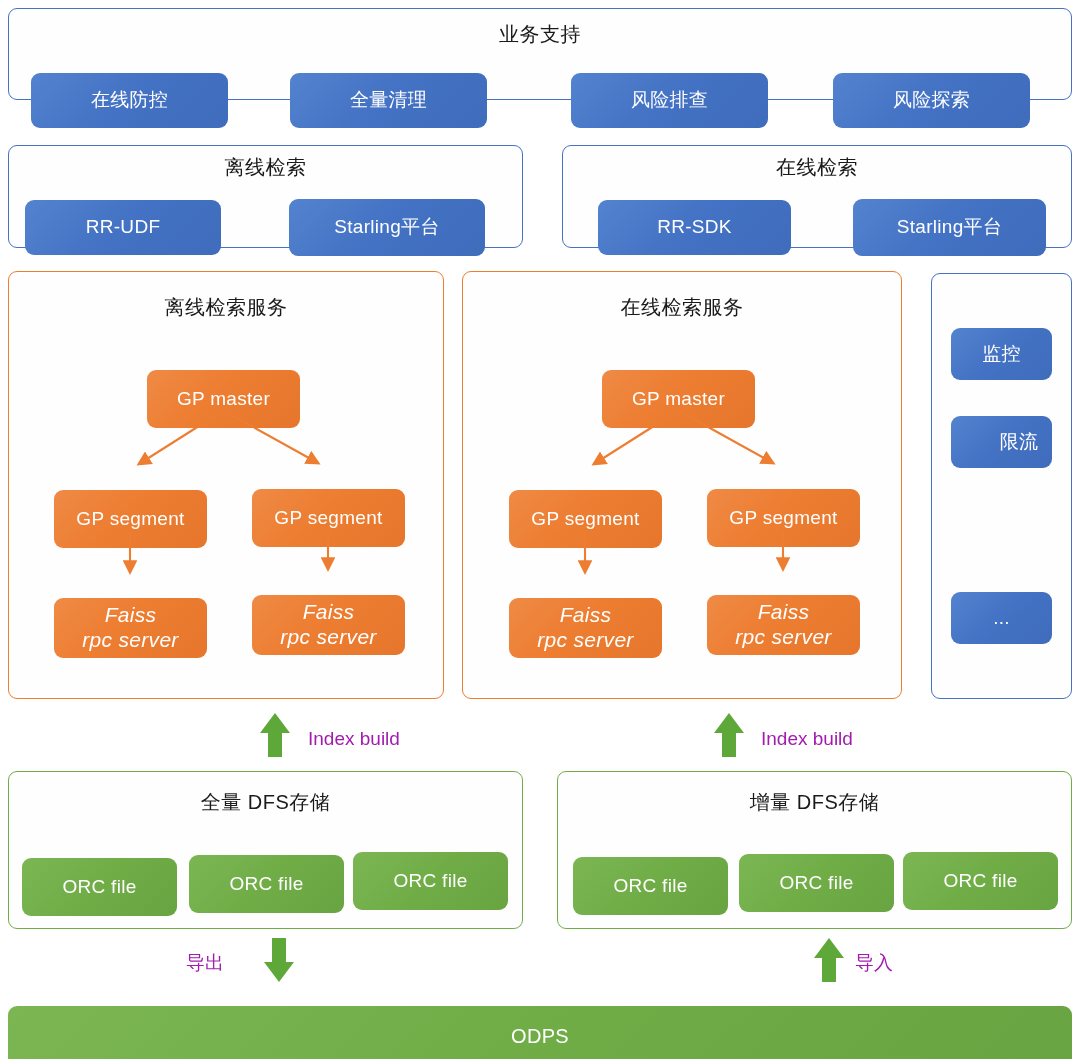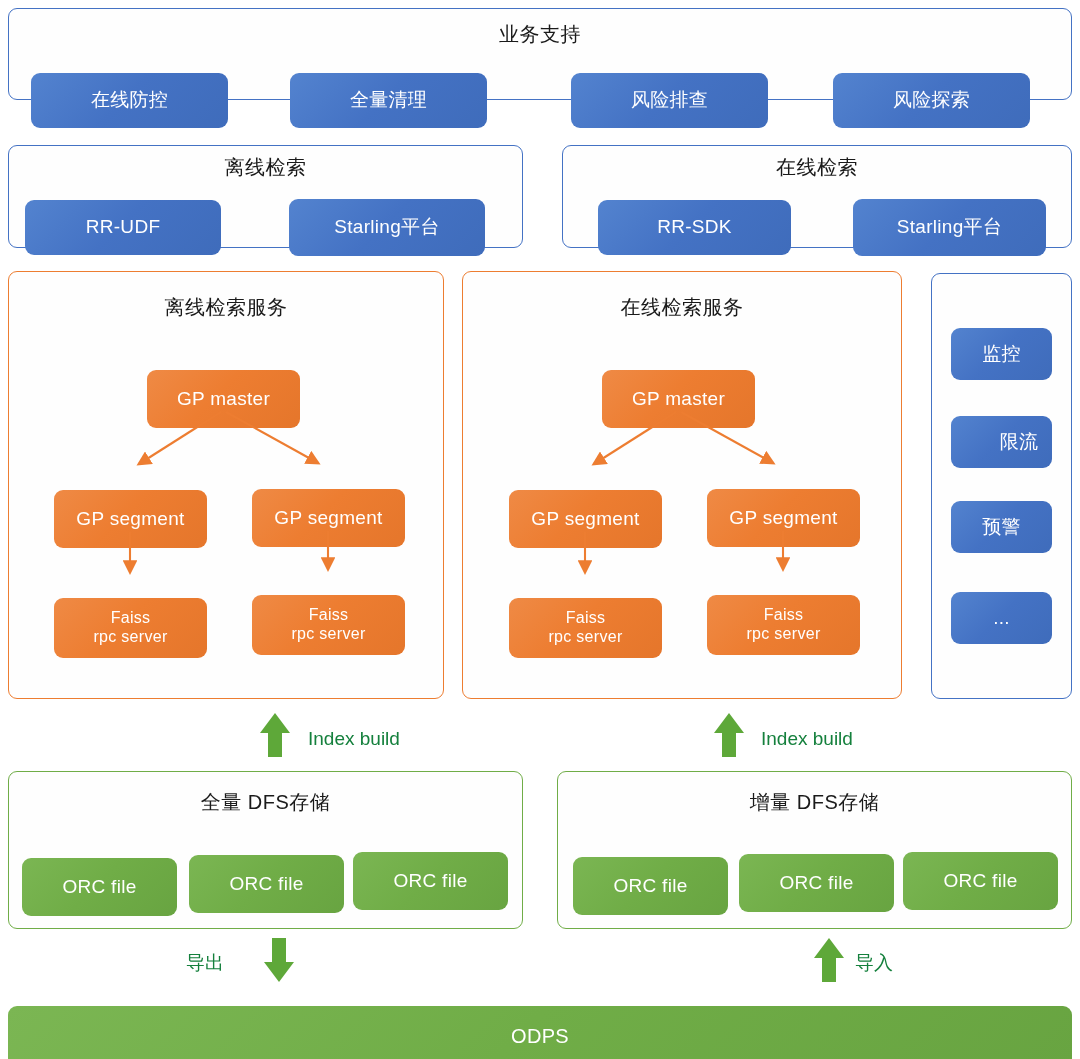--- a/index.html
+++ b/index.html
@@ -45,30 +45,30 @@
   }
   .chip.blue{
     background:linear-gradient(135deg,#5383cf 0%,#4472C4 48%,#3f6cbb 100%);
   }
   .chip.orange{
     background:linear-gradient(135deg,#ef8a45 0%,#ED7D31 45%,#e5762b 100%);
   }
   .chip.green{
     background:linear-gradient(135deg,#7bb653 0%,#70AD47 48%,#68a441 100%);
   }
-  .chip.two-line{font-size:16px;}
+  .chip.two-line{font-size:21px;font-style:italic;}
 
   
   .arrows{position:absolute;left:0;top:0;width:1080px;height:1059px;pointer-events:none;}
 
   
   .flow-label{
     position:absolute;
     font-size:19px;
-    color:#15803d;
+    color:#a21caf;
     white-space:nowrap;
   }
 </style>
 </head>
 <body>
 
 <div class="stage">
 
   <div class="panel" style="left:8px;top:8px;width:1064px;height:92px;">
     <div class="panel-title" style="top:12px;">业务支持</div>
@@ -120,21 +120,20 @@
     <span>rpc server</span>
   </div>
   <div class="chip orange two-line" style="left:707px;top:577px;width:153px;height:60px;flex-direction:column;">
     <span>Faiss</span>
     <span>rpc server</span>
   </div>
 
   <div class="panel" style="left:931px;top:273px;width:141px;height:426px;"></div>
   <div class="chip blue" style="left:951px;top:310px;width:101px;height:52px;">监控</div>
   <div class="chip blue" style="left:951px;top:398px;width:101px;height:52px;padding-left:35px;">限流</div>
-  <div class="chip blue" style="left:951px;top:483px;width:101px;height:52px;">预警</div>
   <div class="chip blue" style="left:951px;top:574px;width:101px;height:52px;">...</div>
 
   <div class="flow-label" style="left:308px;top:728px;">Index build</div>
   <div class="flow-label" style="left:761px;top:728px;">Index build</div>
 
   <div class="panel green" style="left:8px;top:771px;width:515px;height:158px;">
     <div class="panel-title" style="top:17px;">全量 DFS存储</div>
   </div>
   <div class="chip green" style="left:22px;top:840px;width:155px;height:58px;">ORC file</div>
   <div class="chip green" style="left:189px;top:837px;width:155px;height:58px;">ORC file</div>

